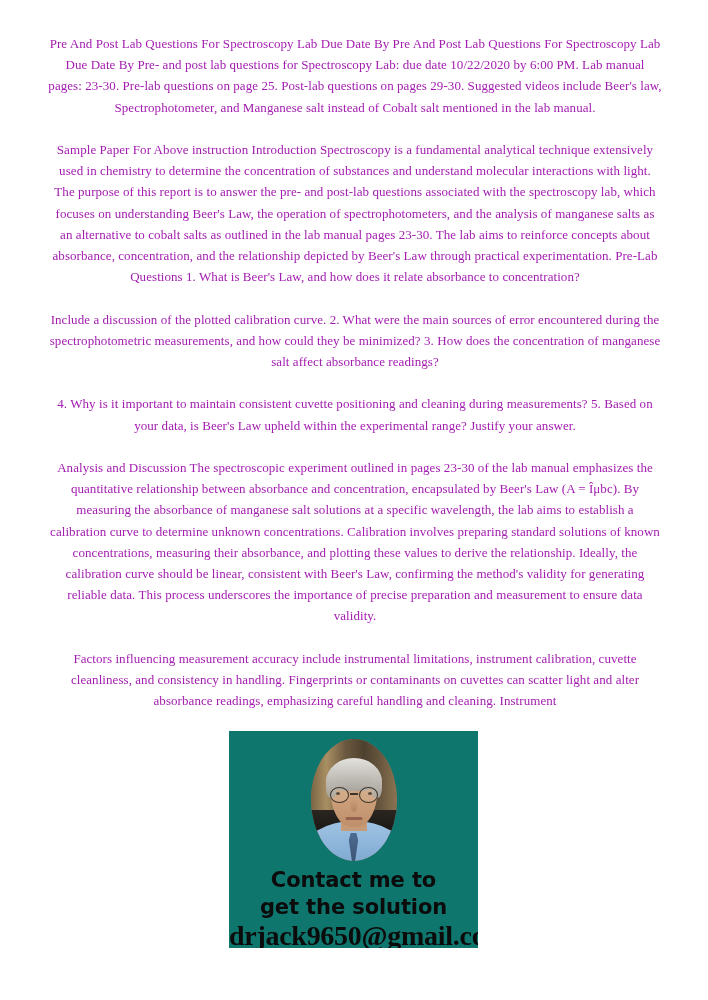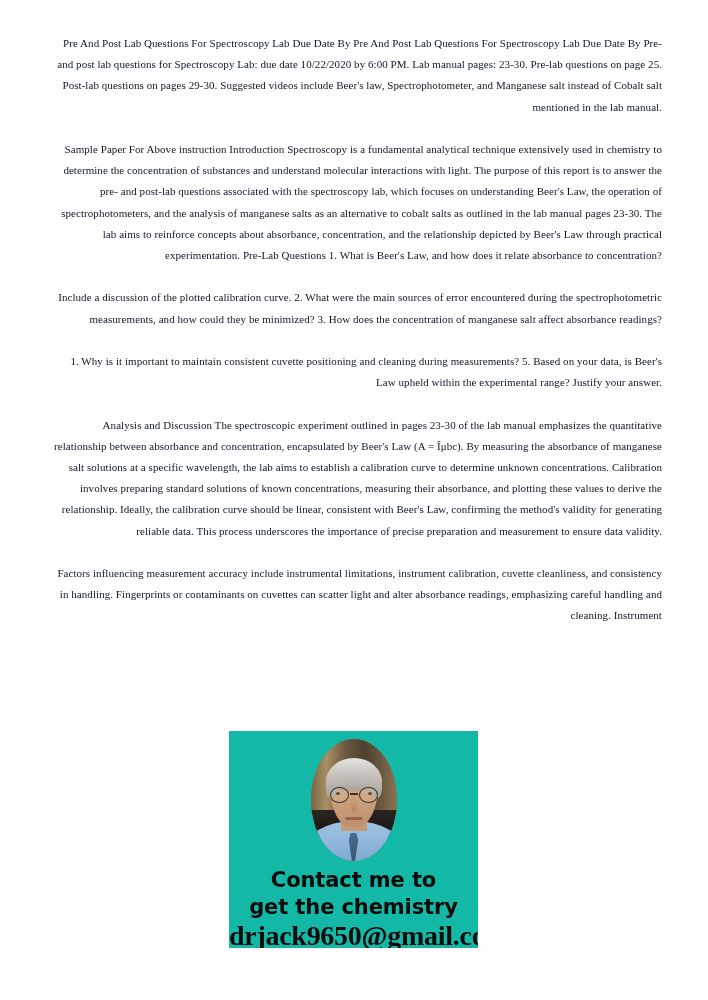--- a/index.html
+++ b/index.html
@@ -27,25 +27,25 @@
 
   #document-body {
     position: absolute;
     left: 48px;
     top: 33px;
     width: 614px;
   }
 
   .para {
     font-family: "Liberation Serif", "DejaVu Serif", serif;
-    font-size: 11px;
+    font-size: 13px;
     line-height: 21.2px;
-    color: #0f172a;
+    color: #a21caf;
     margin: 0 0 21.2px 0;
-    text-align: right;
+    text-align: center;
     white-space: pre-wrap;
     letter-spacing: 0.005em;
   }
   .para:last-child { margin-bottom: 0; }
 
   
   #promo-overlay {
     position: absolute;
     left: 229px;
     top: 731px;
@@ -214,26 +214,26 @@
 </style>
 </head>
 <body>
 
 <div id="document-page">
 
   <div id="document-body">
     <p class="para">Pre And Post Lab Questions For Spectroscopy Lab Due Date By Pre And Post Lab Questions For Spectroscopy Lab Due Date By Pre- and post lab questions for Spectroscopy Lab: due date 10/22/2020 by 6:00 PM. Lab manual pages: 23-30. Pre-lab questions on page 25. Post-lab questions on pages 29-30. Suggested videos include Beer's law, Spectrophotometer, and Manganese salt instead of Cobalt salt mentioned in the lab manual.</p>
     <p class="para">Sample Paper For Above instruction Introduction Spectroscopy is a fundamental analytical technique extensively used in chemistry to determine the concentration of substances and understand molecular interactions with light. The purpose of this report is to answer the pre- and post-lab questions associated with the spectroscopy lab, which focuses on understanding Beer's Law, the operation of spectrophotometers, and the analysis of manganese salts as an alternative to cobalt salts as outlined in the lab manual pages 23-30. The lab aims to reinforce concepts about absorbance, concentration, and the relationship depicted by Beer's Law through practical experimentation. Pre-Lab Questions 1. What is Beer's Law, and how does it relate absorbance to concentration?</p>
     <p class="para">Include a discussion of the plotted calibration curve. 2. What were the main sources of error encountered during the spectrophotometric measurements, and how could they be minimized? 3. How does the concentration of manganese salt affect absorbance readings?</p>
-    <p class="para">1. Why is it important to maintain consistent cuvette positioning and cleaning during measurements? 5. Based on your data, is Beer's Law upheld within the experimental range? Justify your answer.</p>
+    <p class="para">4. Why is it important to maintain consistent cuvette positioning and cleaning during measurements? 5. Based on your data, is Beer's Law upheld within the experimental range? Justify your answer.</p>
     <p class="para">Analysis and Discussion The spectroscopic experiment outlined in pages 23-30 of the lab manual emphasizes the quantitative relationship between absorbance and concentration, encapsulated by Beer's Law (A = Îμbc). By measuring the absorbance of manganese salt solutions at a specific wavelength, the lab aims to establish a calibration curve to determine unknown concentrations. Calibration involves preparing standard solutions of known concentrations, measuring their absorbance, and plotting these values to derive the relationship. Ideally, the calibration curve should be linear, consistent with Beer's Law, confirming the method's validity for generating reliable data. This process underscores the importance of precise preparation and measurement to ensure data validity.</p>
     <p class="para">Factors influencing measurement accuracy include instrumental limitations, instrument calibration, cuvette cleanliness, and consistency in handling. Fingerprints or contaminants on cuvettes can scatter light and alter absorbance readings, emphasizing careful handling and cleaning. Instrument</p>
   </div>
 
-  <div id="promo-overlay" style="background: #14b8a6;">
+  <div id="promo-overlay" style="background: #0f766e;">
 
     <div id="promo-portrait">
       <div class="pt-wall"></div>
       <div class="pt-dark"></div>
       <div class="pt-shirt"></div>
       <div class="pt-neck"></div>
       <div class="pt-tie"></div>
       <div class="pt-face"></div>
       <div class="pt-hair"></div>
       <div class="pt-hair-l"></div>
@@ -244,19 +244,19 @@
       <div class="pt-eye r"></div>
       <div class="pt-glass l"></div>
       <div class="pt-glass r"></div>
       <div class="pt-bridge"></div>
       <div class="pt-nose"></div>
       <div class="pt-mouth"></div>
     </div>
 
     <div id="promo-text">
       <div class="promo-line">Contact me to</div>
-      <div class="promo-line">get the chemistry</div>
+      <div class="promo-line">get the solution</div>
       <div id="promo-email">drjack9650@gmail.com</div>
     </div>
 
   </div>
 
 </div>
 
 </body></html>

